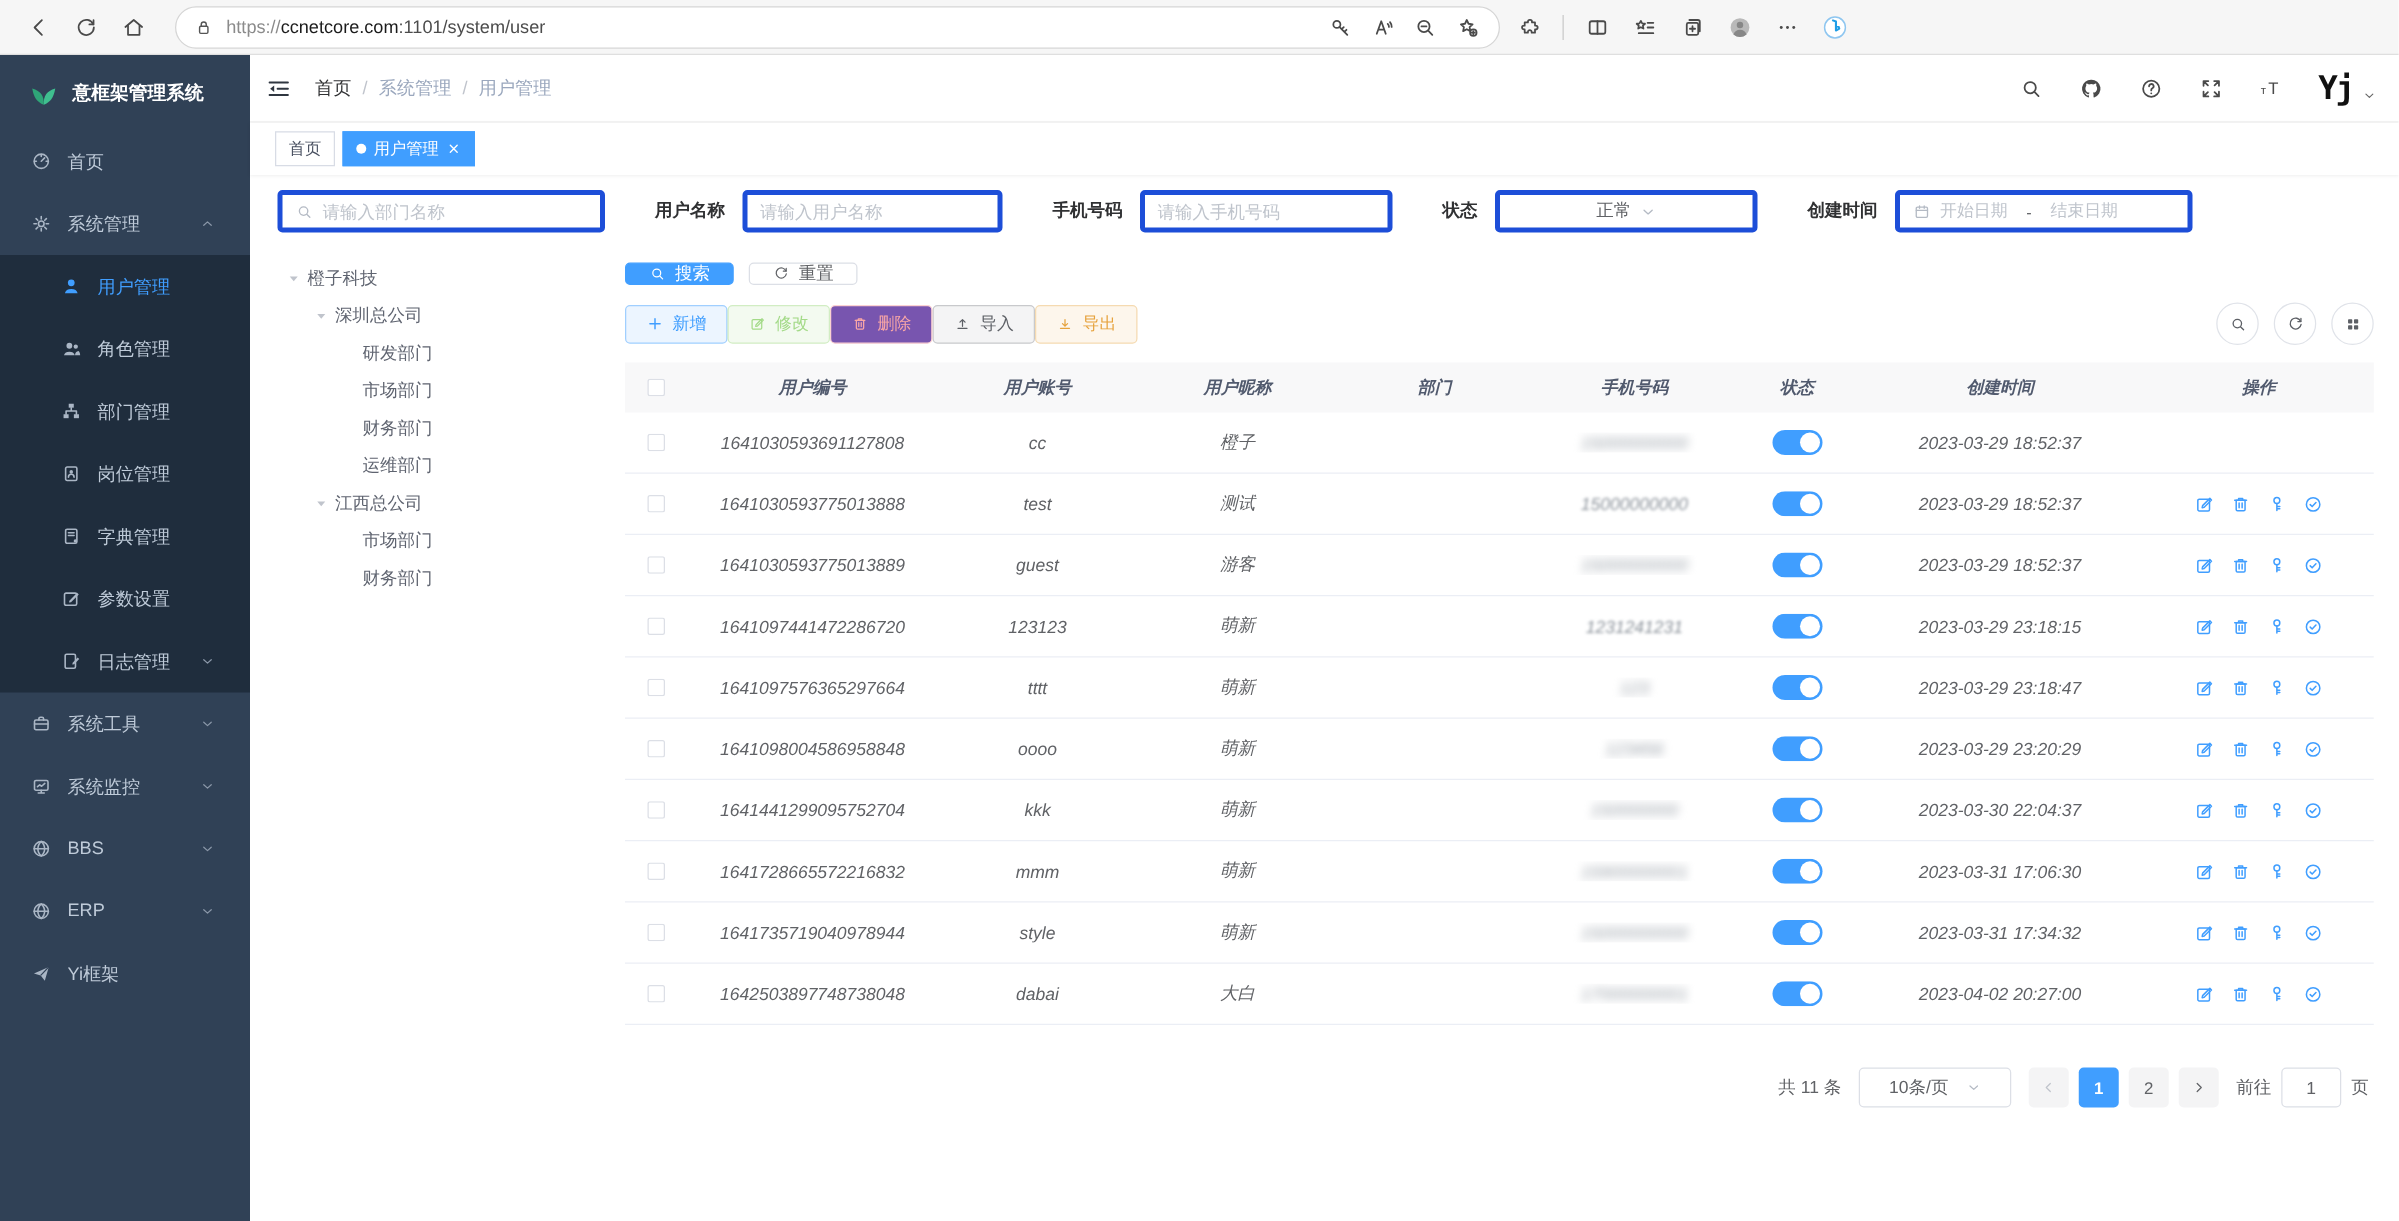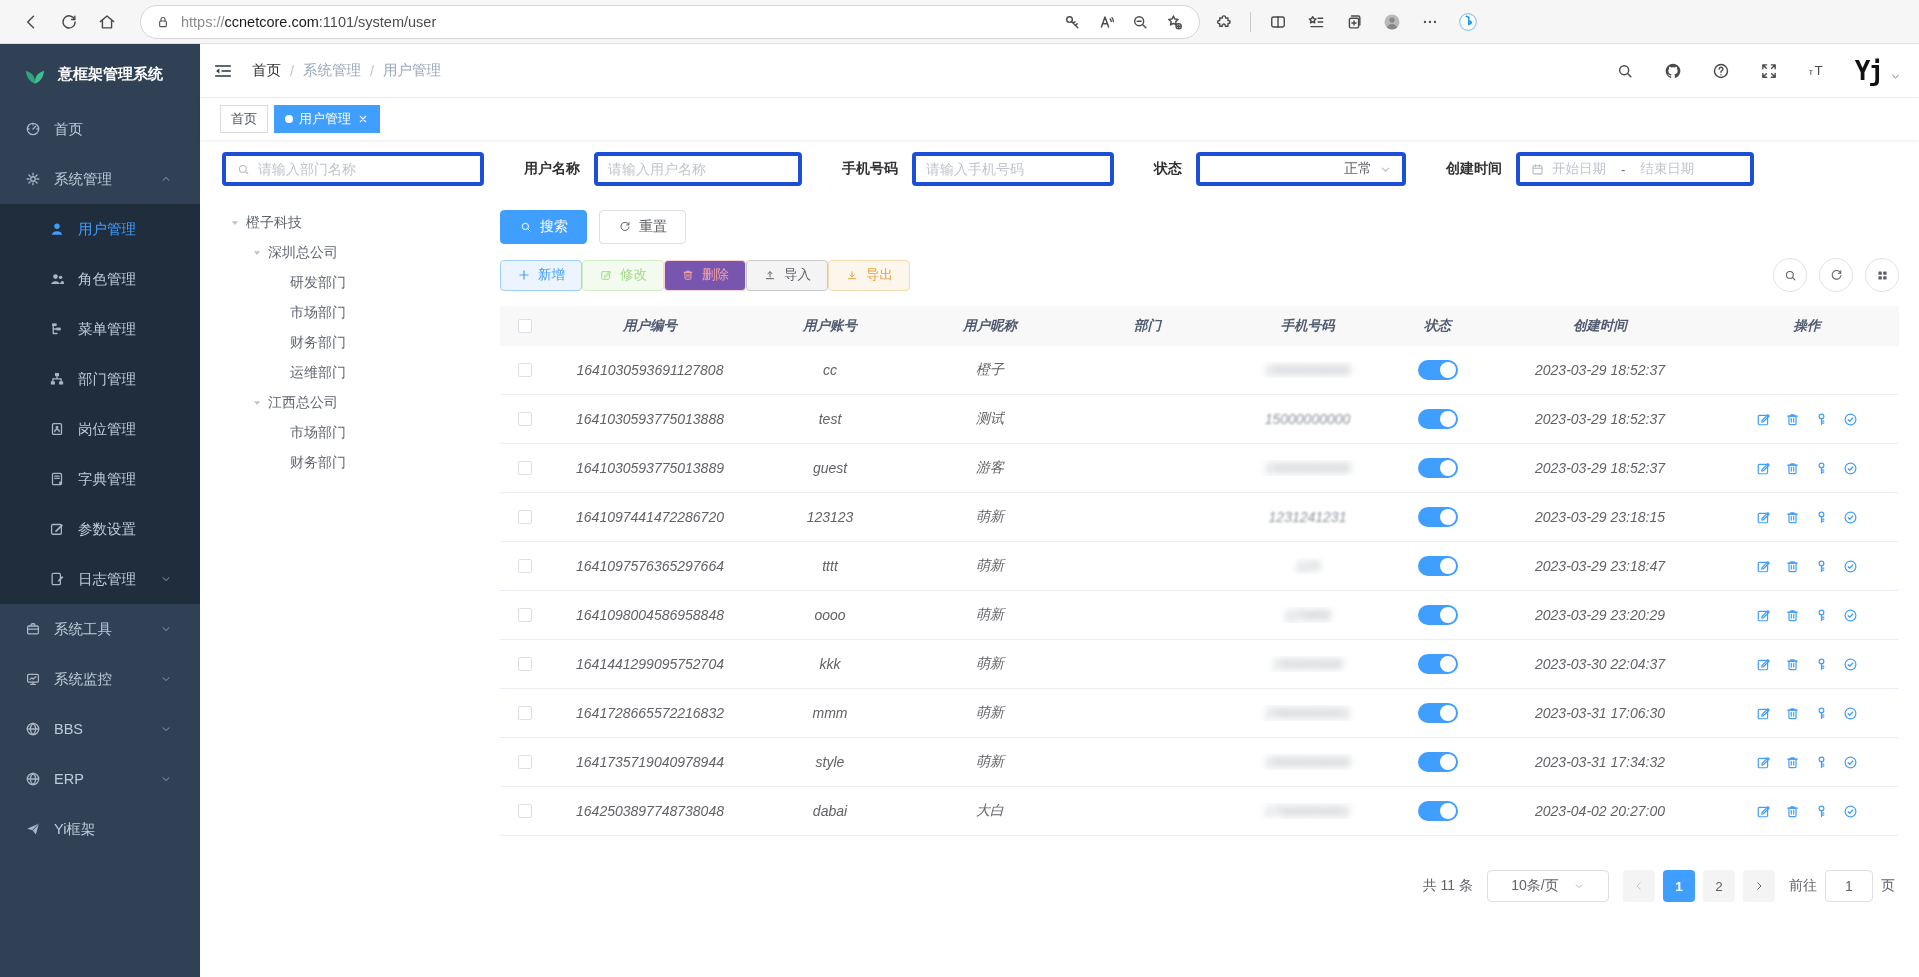--- a/index.html
+++ b/index.html
@@ -71,38 +71,38 @@
   .filters { height:58px; display:flex; align-items:center; padding:0 22px; gap:14px; }
   .f-label { font-size:14px; font-weight:bold; color:#303133; white-space:nowrap; margin-left:26px; }
   .inp { height:34px; border:4px solid #1d4ed8; border-radius:4px; background:#fff;
     display:flex; align-items:center; padding:0 10px; gap:7px; }
   .inp input { border:none; outline:none; font-size:14px; color:#606266; width:100%;
     font-family:inherit; background:transparent; }
   .inp input::placeholder { color:#bfc4cc; }
   .inp .icon { width:15px; height:15px; color:#b4bac4; flex-shrink:0; }
   .dept-inp { width:262px; margin-left:0; }
   .user-inp { width:208px; } .phone-inp { width:202px; }
-  .sel { width:210px; justify-content:flex-end; cursor:pointer; }
+  .sel { width:210px; justify-content:center; cursor:pointer; }
   .sel .val { font-size:14px; color:#606266; }
   .sel .icon { width:13px; height:13px; }
   .daterange { width:238px; cursor:pointer; }
   .daterange .ph { color:#bfc4cc; font-size:13.5px; }
   .daterange .sep { color:#606266; font-size:13px; margin:0 8px; }
 
   
   .content { display:flex; padding:0 20px; flex:1; }
   .tree { width:260px; flex-shrink:0; padding-top:10px; }
   .tree-item { height:30px; display:flex; align-items:center; font-size:14px; color:#5f6470;
     cursor:pointer; gap:4px; }
   .tree-item .caret { width:14px; height:14px; color:#c0c4cc; flex-shrink:0; }
   .tree-item .caret-sp { width:14px; flex-shrink:0; }
   .panel { flex:1; margin-left:20px; display:flex; flex-direction:column; }
 
   .search-row { display:flex; gap:12px; margin-top:12px; }
-  .btn { height:34px; border-radius:4px; font-size:14px; display:inline-flex; align-items:center;
+  .btn { height:18px; border-radius:4px; font-size:14px; display:inline-flex; align-items:center;
     gap:7px; padding:0 18px; cursor:pointer; border:1px solid #dcdfe6; background:#fff;
     color:#606266; font-family:inherit; }
   .btn .icon { width:14px; height:14px; }
   .btn-primary { background:#409eff; border-color:#409eff; color:#fff; }
 
   .toolbar-row { display:flex; margin-top:14px; align-items:center; }
   .btn-sm { height:31px; padding:0 16px; font-size:13.5px; }
   .btn-add { background:#ecf5ff; border-color:#a0cfff; color:#409eff; }
   .btn-mod { background:#f0f9eb; border-color:#c2e7b0; color:#85ce61; opacity:.75; }
   .btn-del { background:#4c1d95; border-color:#fbc4c4; color:#f78989; opacity:.75; }
@@ -338,31 +338,20 @@
                   <path d="M4.2 18.8a6 4.9 0 0 1 11.6 0z"></path>
                   <circle cx="16.8" cy="9.8" r="2.3"></circle>
                   <path d="M16 18.8c.2-2.3 1.4-4 3.8-4.3 1 .9 1.6 2.5 1.7 4.3z"></path>
                 </svg>
               </span>
               <span>角色管理</span>
             </div>
             <div class="menu-item">
               <span class="icon">
                 <svg viewBox="0 0 24 24" fill="none" stroke="currentColor" stroke-width="1.7" stroke-linecap="round" stroke-linejoin="round">
-                  <path d="M7 7v11h5"></path>
-                  <rect x="5.5" y="4.5" width="6" height="3.6" fill="currentColor" stroke="none"></rect>
-                  <rect x="11" y="10.2" width="6" height="3.6" fill="currentColor" stroke="none"></rect>
-                  <path d="M7 12h4"></path>
-                </svg>
-              </span>
-              <span>菜单管理</span>
-            </div>
-            <div class="menu-item">
-              <span class="icon">
-                <svg viewBox="0 0 24 24" fill="none" stroke="currentColor" stroke-width="1.7" stroke-linecap="round" stroke-linejoin="round">
                   <rect x="9.3" y="4" width="5.4" height="4.2" fill="currentColor" stroke="none"></rect>
                   <rect x="3.8" y="15.2" width="5.4" height="4.2" fill="currentColor" stroke="none"></rect>
                   <rect x="14.8" y="15.2" width="5.4" height="4.2" fill="currentColor" stroke="none"></rect>
                   <path d="M12 8.2v3.6M6.5 15.2v-3.4h11v3.4"></path>
                 </svg>
               </span>
               <span>部门管理</span>
             </div>
             <div class="menu-item">
               <span class="icon">

